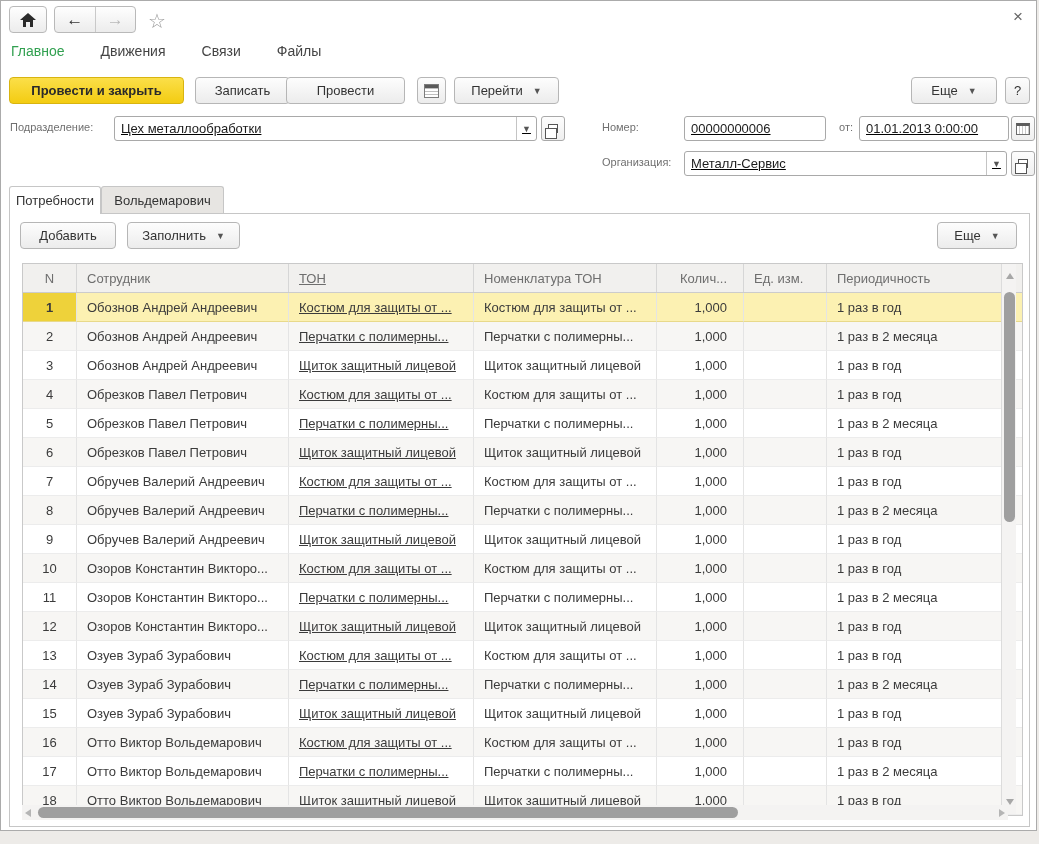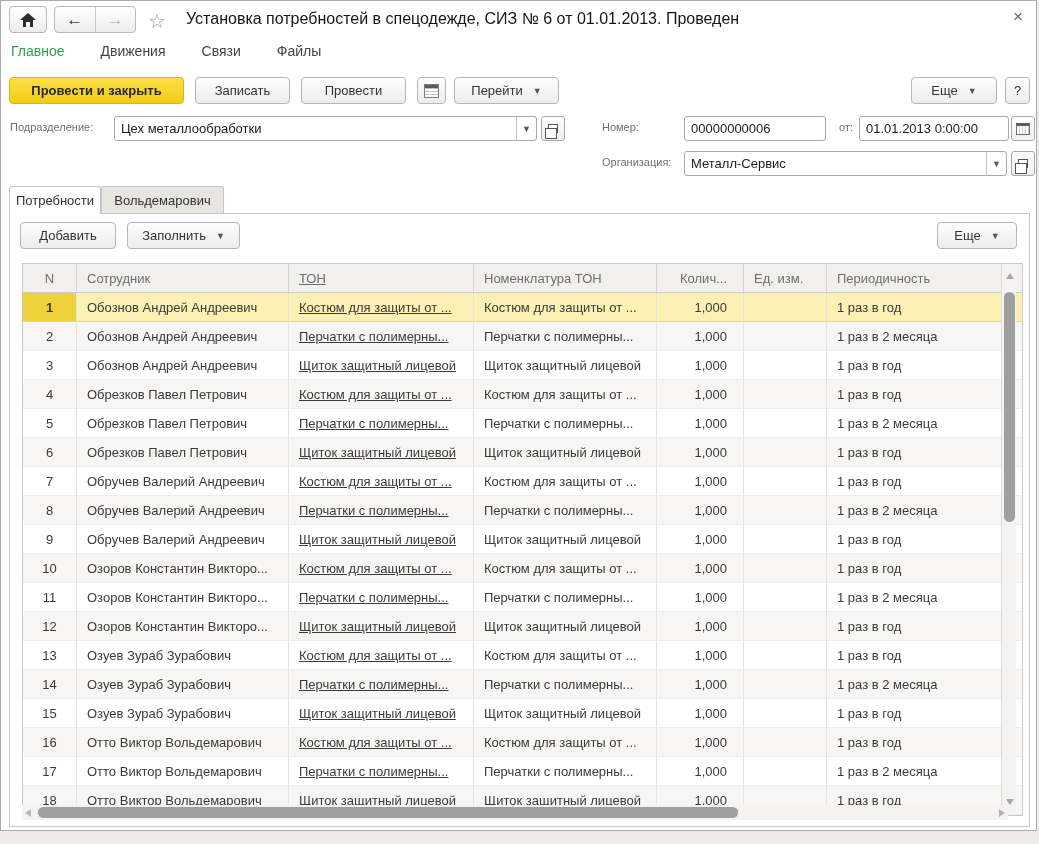--- a/index.html
+++ b/index.html
@@ -31,21 +31,21 @@
   .btn { position:absolute; top:0; height:27px; background:linear-gradient(#fdfdfd,#ececec); border:1px solid #b6b6b6; border-radius:4px; font-size:13px; color:#333; display:flex; align-items:center; justify-content:center; cursor:pointer; }
   .btn-primary { background:linear-gradient(#fbdf49,#f3cc12); border:1px solid #d8b410; font-weight:bold; color:#2a2a2a; }
   .dd-arrow { font-size:9px; color:#555; margin-left:10px; }
   .iconbtn { padding:0; }
   .grid-icon { width:15px; height:14px; border:1px solid #7c7c7c; background:
       repeating-linear-gradient(0deg,#fff 0 2px,#bfbfbf 2px 3px); position:relative; }
   .grid-icon::before { content:""; position:absolute; left:0; top:0; width:100%; height:3px; background:#5a5a5a; }
 
   
   .flabel { position:absolute; font-size:11px; color:#707070; }
-  .field { position:absolute; height:25px; background:#fff; border:1px solid #a9a9a9; border-radius:3px; display:flex; align-items:stretch; }
+  .field { position:absolute; height:25px; background:#fff; border:1px solid #a9a9a9; border-radius:3px; display:flex; align-items:stretch;text-decoration:underline; }
   .field .val { flex:1; font-size:13px; color:#1c1c1c; display:flex; align-items:center; padding-left:6px; white-space:nowrap; overflow:hidden; }
   .combo-arrow { width:20px; border-left:1px solid #c4c4c4; display:flex; align-items:center; justify-content:center; font-size:9px; color:#555; cursor:pointer; }
   .sidebtn { position:absolute; width:24px; height:25px; background:linear-gradient(#fdfdfd,#efefef); border:1px solid #a9a9a9; border-radius:3px; display:flex; align-items:center; justify-content:center; cursor:pointer; }
   .open-icon { width:10px; height:9px; border:1px solid #555; position:relative; background:#fff; }
   .open-icon::before { content:""; position:absolute; left:-4px; top:3px; width:10px; height:9px; border:1px solid #555; background:#fff; }
   .cal-icon { width:14px; height:12px; border:1px solid #6d6d6d; background:
       repeating-linear-gradient(90deg,#fff 0 2px,#c9c9c9 2px 3px); border-top:3px solid #5d5d5d; }
 
   
   .tab { position:absolute; top:185px; height:27px; font-size:13px; color:#333; display:flex; align-items:center; justify-content:center; border:1px solid #c6c6c6; border-bottom:none; border-radius:3px 3px 0 0; cursor:pointer; }
@@ -97,35 +97,34 @@
     </div>
     <div class="navbtn nav-pair">
       <div class="nav-half">
           <span class="arrow-back">←</span>
         </div>
       <div class="nav-half">
           <span class="arrow-fwd">→</span>
         </div>
     </div>
     <div class="star">☆</div>
-    <div class="wtitle">Установка потребностей в спецодежде, СИЗ № 6 от 01.01.2013. Проведен</div>
     <div class="wclose">×</div>
   </div>
 
   <div class="menubar">
     <span class="menu-item active">Главное</span>
     <span class="menu-item">Движения</span>
     <span class="menu-item">Связи</span>
     <span class="menu-item">Файлы</span>
   </div>
 
   <div class="cmdbar">
     <button class="btn btn-primary" style="left:8px; width:175px;">Провести и закрыть</button>
     <button class="btn" style="left:194px; width:95px;text-align:right;">Записать</button>
-    <button class="btn" style="left:300px; width:105px;">Провести</button>
+    <button class="btn" style="left:285px; width:119px;">Провести</button>
     <button class="btn iconbtn" style="left:416px; width:29px;">
         <span class="grid-icon"></span>
       </button>
     <button class="btn" style="left:453px; width:105px;">
       <span>Перейти</span>
       <span class="dd-arrow">▼</span>
     </button>
     <button class="btn" style="left:910px; width:86px;">
       <span>Еще</span>
       <span class="dd-arrow">▼</span>

